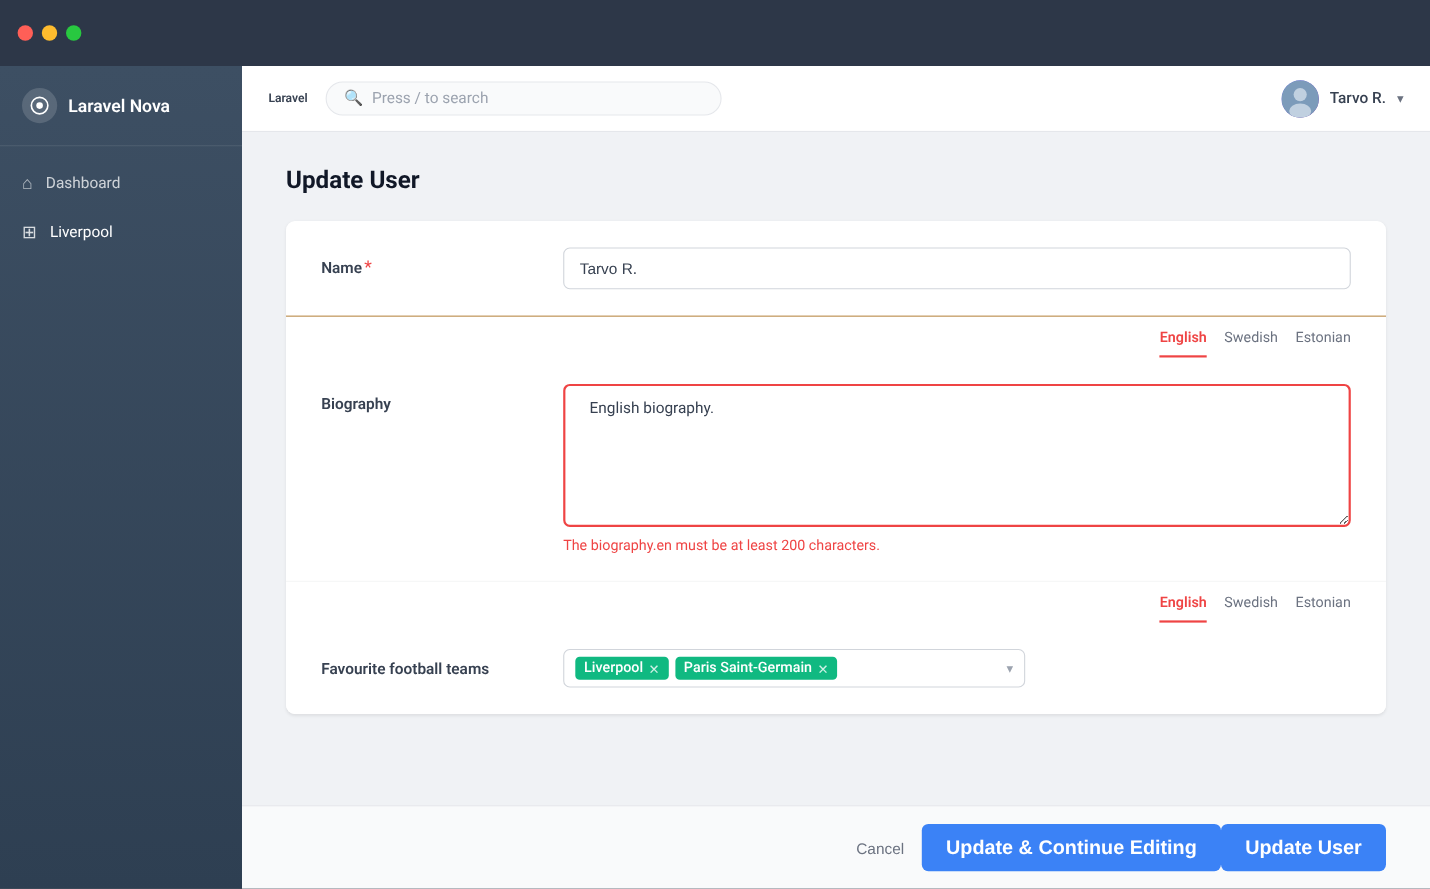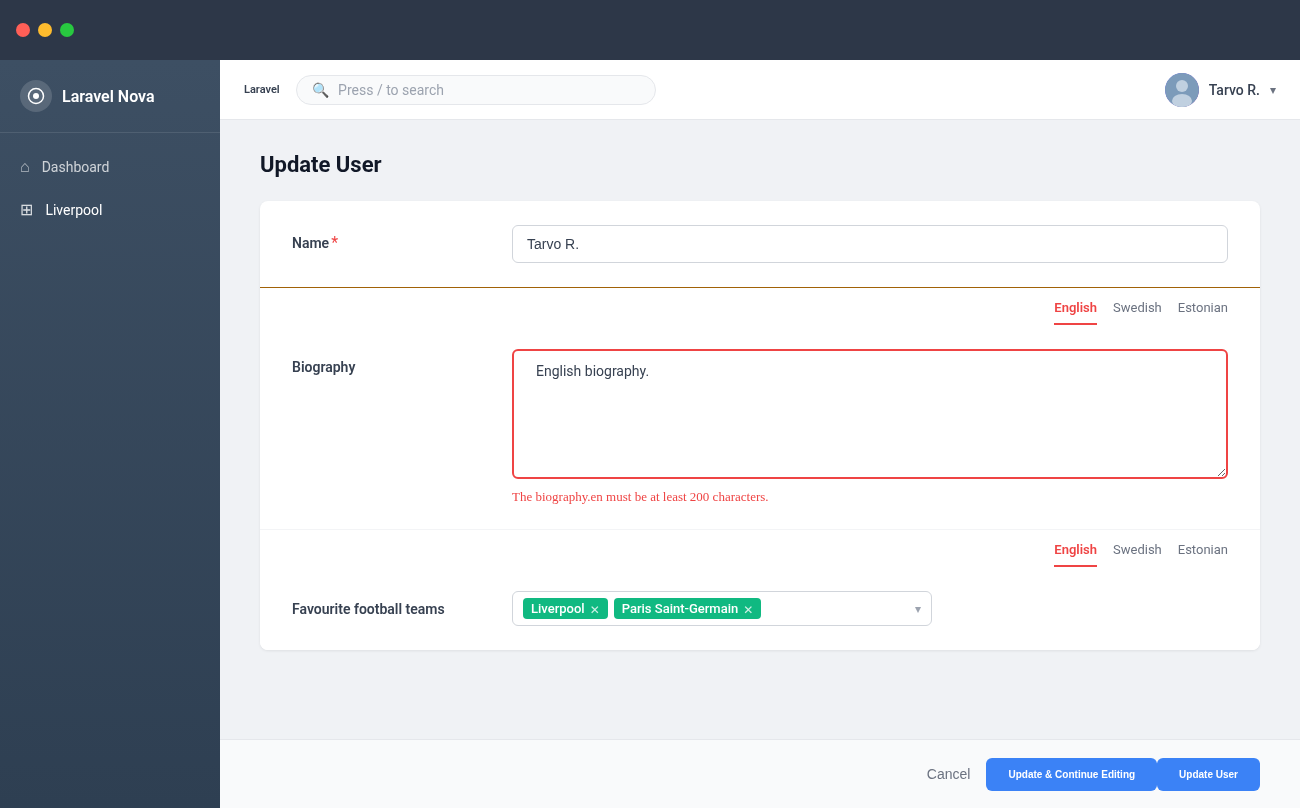--- a/index.html
+++ b/index.html
@@ -234,21 +234,20 @@
       font-size: 14px;
       color: #374151;
       outline: none;
       resize: vertical;
       font-family: inherit;
     }
     .error-message {
       color: #ef4444;
       font-size: 13px;
       margin-top: 6px;
-      font-family: Liberation Serif, serif;
     }
 
     
     .tags-input {
       width: 100%;
       max-width: 420px;
       border: 1px solid #d1d5db;
       border-radius: 6px;
       padding: 6px 10px;
       display: flex;
@@ -301,21 +300,21 @@
       font-weight: 500;
       cursor: pointer;
       padding: 10px 16px;
     }
     .btn-primary {
       background: #3b82f6;
       color: white;
       border: none;
       border-radius: 6px;
       padding: 11px 22px;
-      font-size: 10px;
+      font-size: 18px;
       font-weight: 600;
       cursor: pointer;
       transition: background 0.15s;
     }
   </style>
 </head>
 <body>
 
 <div class="titlebar">
   <div class="traffic-lights">

